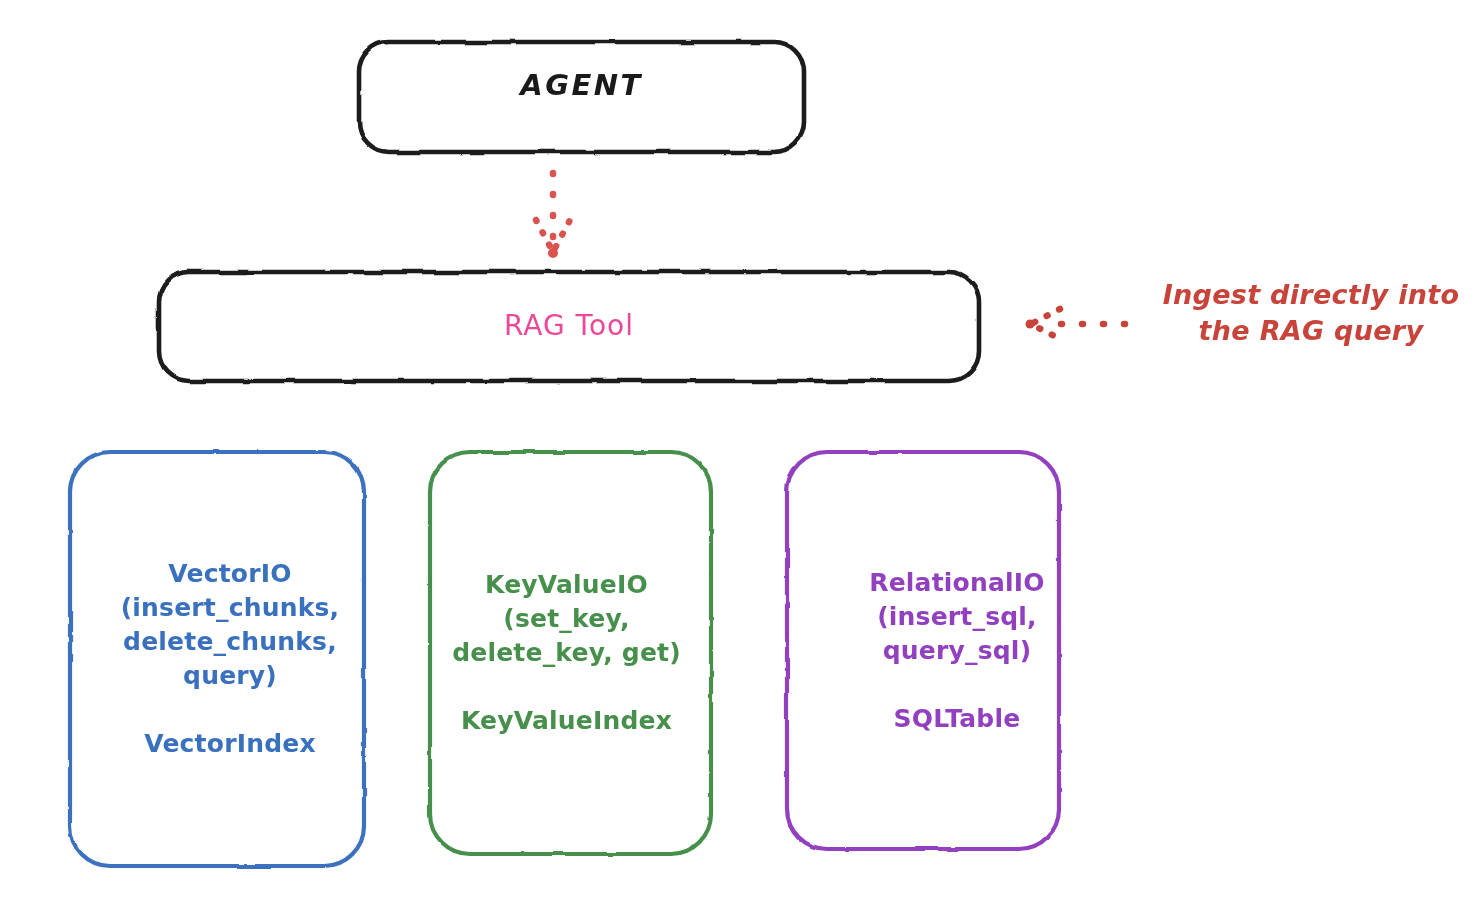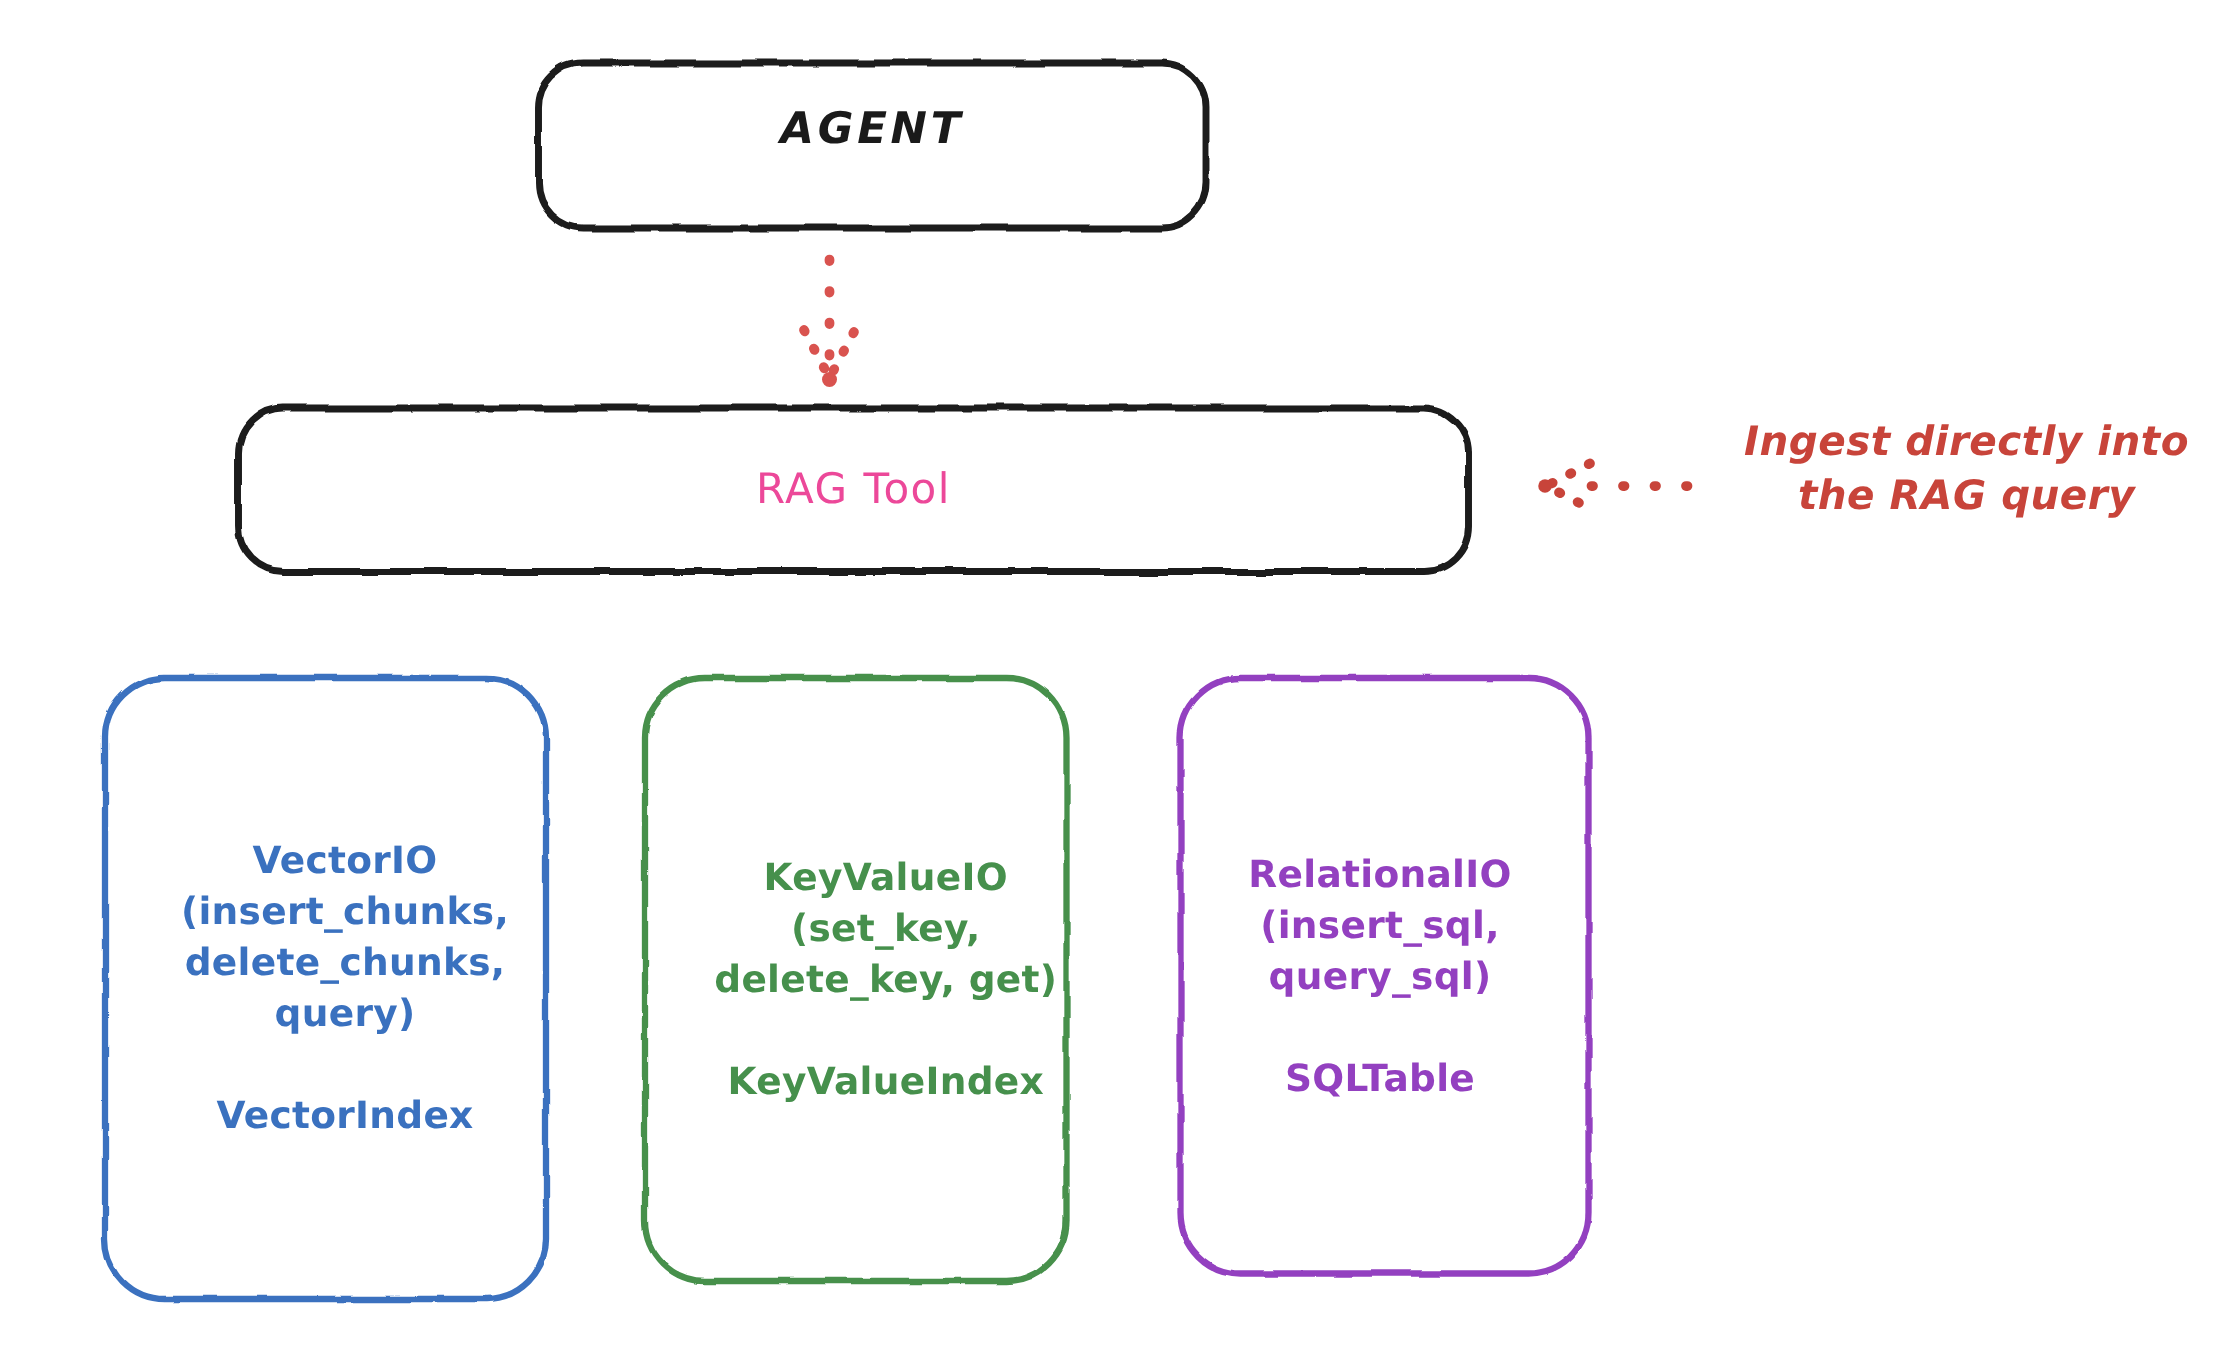--- a/index.html
+++ b/index.html
@@ -64,22 +64,22 @@
   #rag-tool-node .node-label {
     font-family: "DejaVu Sans", sans-serif;
     font-size: 28px;
     font-weight: 500;
     color: #ec4899;
     letter-spacing: 1px;
   }
 
   
   #vectorio-node  { left: 68px;  top: 450px; width: 324px; height: 418px; }
-  #keyvalueio-node{ left: 448px; top: 450px; width: 285px; height: 406px; }
-  #relationalio-node{ left: 782px; top: 450px; width: 276px; height: 401px; }
+  #keyvalueio-node{ left: 424px; top: 450px; width: 285px; height: 406px; }
+  #relationalio-node{ left: 819px; top: 450px; width: 276px; height: 401px; }
 
   .provider .node-label {
     font-family: "DejaVu Sans", sans-serif;
     font-size: 25px;
     font-weight: 600;
     line-height: 1.36;
     letter-spacing: 0.2px;
   }
   #vectorio-node .node-label   { color: #3a71bf; }
   #keyvalueio-node .node-label { color: #46904c; }

